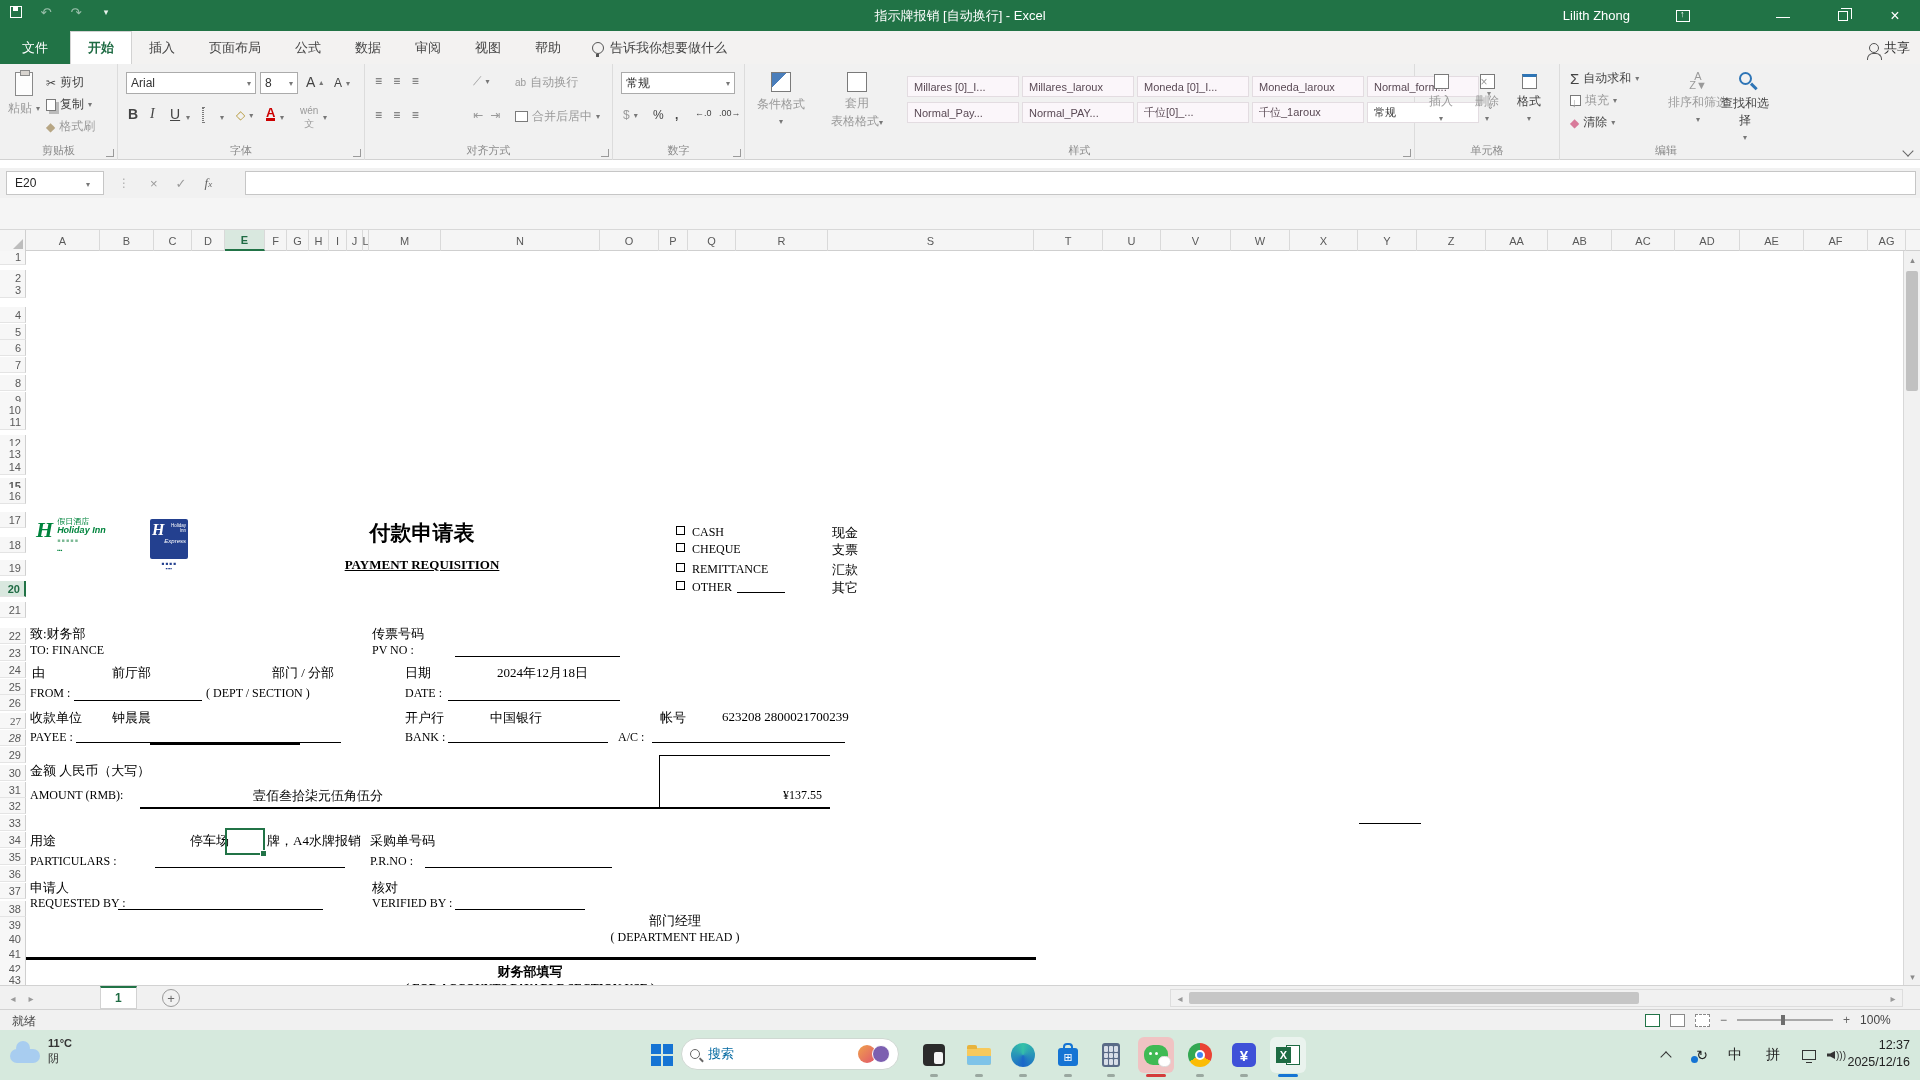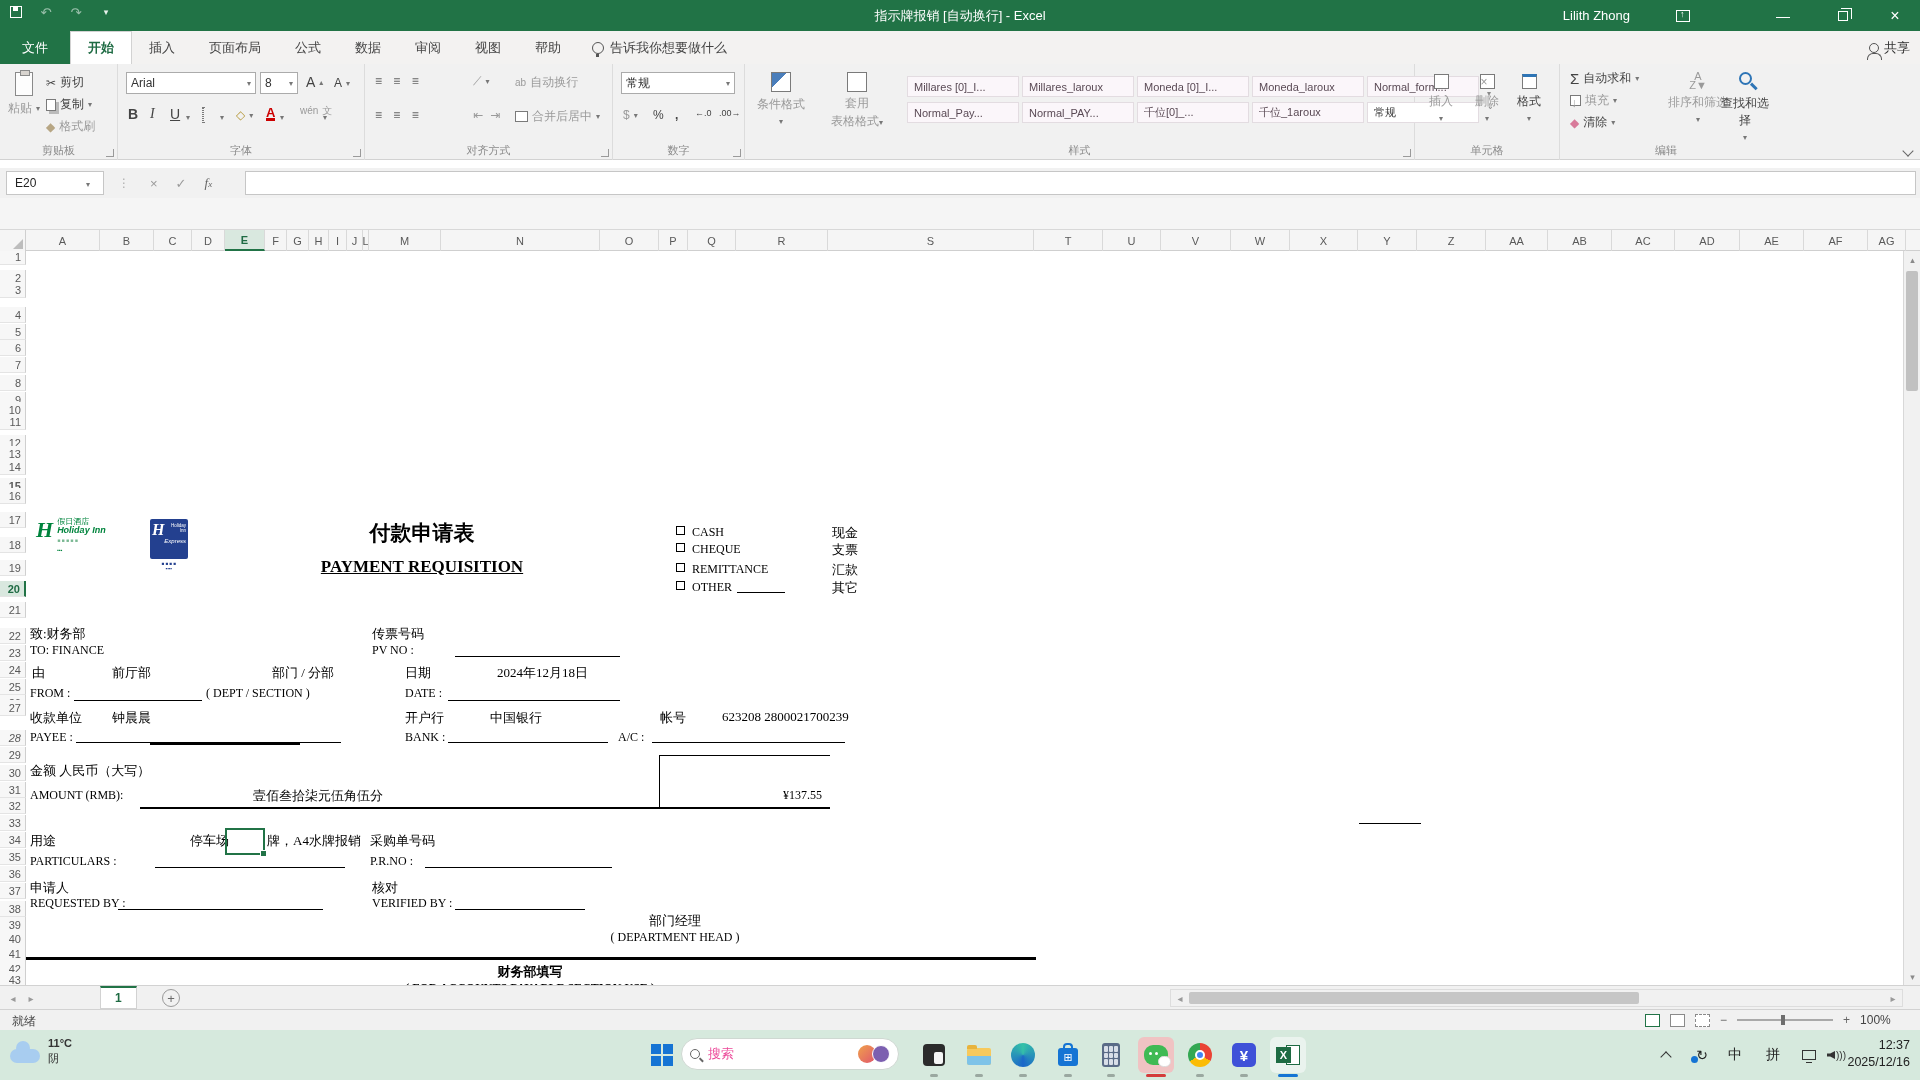--- a/index.html
+++ b/index.html
@@ -90,21 +90,21 @@
   .zoomtrack{width:96px;height:2px;background:#a9a9a9;position:relative;}
   .zoomknob{position:absolute;left:44px;top:-4px;width:4px;height:10px;background:#6e6e6e;}
   
   .taskbar{position:absolute;left:0;top:1030px;width:1920px;height:50px;background:#d6e9dd;}
   .weather{position:absolute;left:10px;top:6px;display:flex;gap:8px;align-items:center;color:#333;}
   .cloud{width:30px;height:14px;background:#a8cdf0;border-radius:8px;position:relative;margin-top:10px;}
   .cloud:before{content:"";position:absolute;left:6px;top:-8px;width:14px;height:14px;background:#a8cdf0;border-radius:50%;}
   .tkapp{position:absolute;top:7px;width:36px;height:36px;border-radius:6px;display:flex;align-items:center;justify-content:center;}
   .tkdash{position:absolute;top:44px;width:8px;height:2.5px;border-radius:2px;background:#9aa8a0;}
   .tkline{position:absolute;top:44px;width:20px;height:3px;border-radius:2px;}
-  .searchpill{position:absolute;left:681px;top:8px;width:218px;height:32px;background:#fff;border:1px solid #cfd8d2;border-radius:16px;display:flex;align-items:center;padding:0 8px;gap:8px;color:#ec4899;font-size:13px;}
+  .searchpill{position:absolute;left:681px;top:8px;width:218px;height:32px;background:#fff;border:1px solid #cfd8d2;border-radius:16px;display:flex;align-items:center;padding:0 8px;gap:8px;color:#0369a1;font-size:13px;}
   .smag{width:10px;height:10px;border:1.5px solid #666;border-radius:50%;position:relative;flex:none;}
   .smag:after{content:"";position:absolute;left:8px;top:9px;width:5px;height:1.5px;background:#666;transform:rotate(45deg);}
   .av{width:18px;height:18px;border-radius:50%;flex:none;}
   .start{display:grid;grid-template-columns:10px 10px;grid-template-rows:10px 10px;gap:2px;}
   .start div{background:#1574d4;}
   .tray{position:absolute;top:0;height:50px;display:flex;align-items:center;color:#222;font-size:14px;}
   .clock{position:absolute;right:10px;top:7px;text-align:right;font-size:12.5px;color:#222;line-height:17px;}
   .trchev{width:8px;height:8px;border-right:1.6px solid #333;border-bottom:1.6px solid #333;transform:rotate(-135deg);margin-top:4px;}
   .spk{width:8px;height:8px;background:#333;clip-path:polygon(0 30%,40% 30%,100% 0,100% 100%,40% 70%,0 70%);}
   .mon{width:14px;height:10px;border:1.5px solid #333;position:relative;}
@@ -185,21 +185,21 @@
       <div class="abs btn" style="left:216px;top:12px;font-size:12px">A<span class="arw" style="vertical-align:top">▾</span></div>
       <div class="abs btn" style="left:10px;top:42px;font-weight:bold;font-size:14px">B</div>
       <div class="abs btn" style="left:32px;top:42px;font-style:italic;font-family:'Liberation Serif',serif;font-size:14px">I</div>
       <div class="abs btn" style="left:52px;top:42px;text-decoration:underline;font-size:14px">U</div>
       <div class="abs arw" style="left:68px;top:49px">▾</div>
       <div class="abs" style="left:84px;top:44px"><span class="gridico" style="border-style:dotted"></span></div>
       <div class="abs arw" style="left:102px;top:49px">▾</div>
       <div class="abs btn" style="left:118px;top:44px;color:#b79a3e">◇<span class="arw">▾</span></div>
       <div class="abs btn redA" style="left:148px;top:43px;font-size:13px">A</div>
       <div class="abs arw" style="left:162px;top:49px">▾</div>
-      <div class="abs btn dis" style="left:182px;top:42px;font-size:10px;flex-direction:row;line-height:9px">
+      <div class="abs btn dis" style="left:182px;top:42px;font-size:10px;flex-direction:column;line-height:9px">
           <span>wén</span>
           <span>文</span>
         </div>
       <div class="abs arw" style="left:205px;top:49px">▾</div>
       <div class="grplabel">字体</div>
       <div class="launcher"></div>
     </div>
 
     <div class="grp" style="width:248px">
       <div class="abs btn" style="left:10px;top:10px;letter-spacing:4px;color:#666">≡ ≡ ≡</div>
@@ -393,21 +393,21 @@
         <div class="rowhdr" style="top: 261px;">17</div>
         <div class="rowhdr" style="top: 286px;">18</div>
         <div class="rowhdr" style="top: 309px;">19</div>
         <div class="rowhdr sel" style="top: 330px;">20</div>
         <div class="rowhdr" style="top: 351px;">21</div>
         <div class="rowhdr" style="top: 377px;">22</div>
         <div class="rowhdr" style="top: 394px;">23</div>
         <div class="rowhdr" style="top: 411px; text-align: center;">24</div>
         <div class="rowhdr" style="top: 428px;">25</div>
         <div class="rowhdr" style="top: 444px;">26</div>
-        <div class="rowhdr" style="top: 449px;">27</div>
+        <div class="rowhdr" style="top: 462px; font-family: Liberation Serif, serif;">27</div>
         <div class="rowhdr" style="top: 479px; font-style: italic;">28</div>
         <div class="rowhdr" style="top: 496px;">29</div>
         <div class="rowhdr" style="top: 514px;">30</div>
         <div class="rowhdr" style="top: 531px;">31</div>
         <div class="rowhdr" style="top: 547px;">32</div>
         <div class="rowhdr" style="top: 564px;">33</div>
         <div class="rowhdr" style="top: 581px;">34</div>
         <div class="rowhdr" style="top: 598px;">35</div>
         <div class="rowhdr" style="top: 615px;">36</div>
         <div class="rowhdr" style="top: 632px;">37</div>
@@ -427,21 +427,21 @@
     </div>
     <div class="abs" style="left:150px;top:268px">
       <div style="width:38px;height:40px;background:#23408f;border-radius:2px;color:#fff;padding:2px;text-align:right">
         <span style="font-family:'Liberation Serif',serif;font-style:italic;font-size:16px;font-weight:bold;float:left">H</span>
         <span style="font-size:4.5px;display:block;line-height:5px;margin-top:2px"><span>Holiday Inn</span><br><i style="font-size:6px">Express</i></span>
       </div>
       <div style="font-size:4.5px;color:#23408f;text-align:center;margin-top:2px">■ ■ ■ ■<br>▪▪▪▪</div>
     </div>
 
     <div class="f bold ctr" style="left:422px;top:268px;font-size:21px">付款申请表</div>
-    <div class="f bold ctr" style="left:422px;top:306px;font-size:17px;text-decoration:underline">PAYMENT REQUISITION</div>
+    <div class="f bold ctr" style="left:422px;top:306px;font-size:13px;text-decoration:underline">PAYMENT REQUISITION</div>
 
     <div id="paymethods">
         <div class="cbx" style="left: 676px; top: 275px;"></div>
         <div class="f" style="left: 692px; top: 274px;">CASH</div>
         <div class="f fc" style="left: 832px; top: 273px;">现金</div>
         <div class="cbx" style="left: 676px; top: 292px;"></div>
         <div class="f" style="left: 692px; top: 291px;">CHEQUE</div>
         <div class="f fc" style="left: 832px; top: 290px;">支票</div>
         <div class="cbx" style="left: 676px; top: 312px;"></div>
         <div class="f" style="left: 692px; top: 311px;">REMITTANCE</div>

